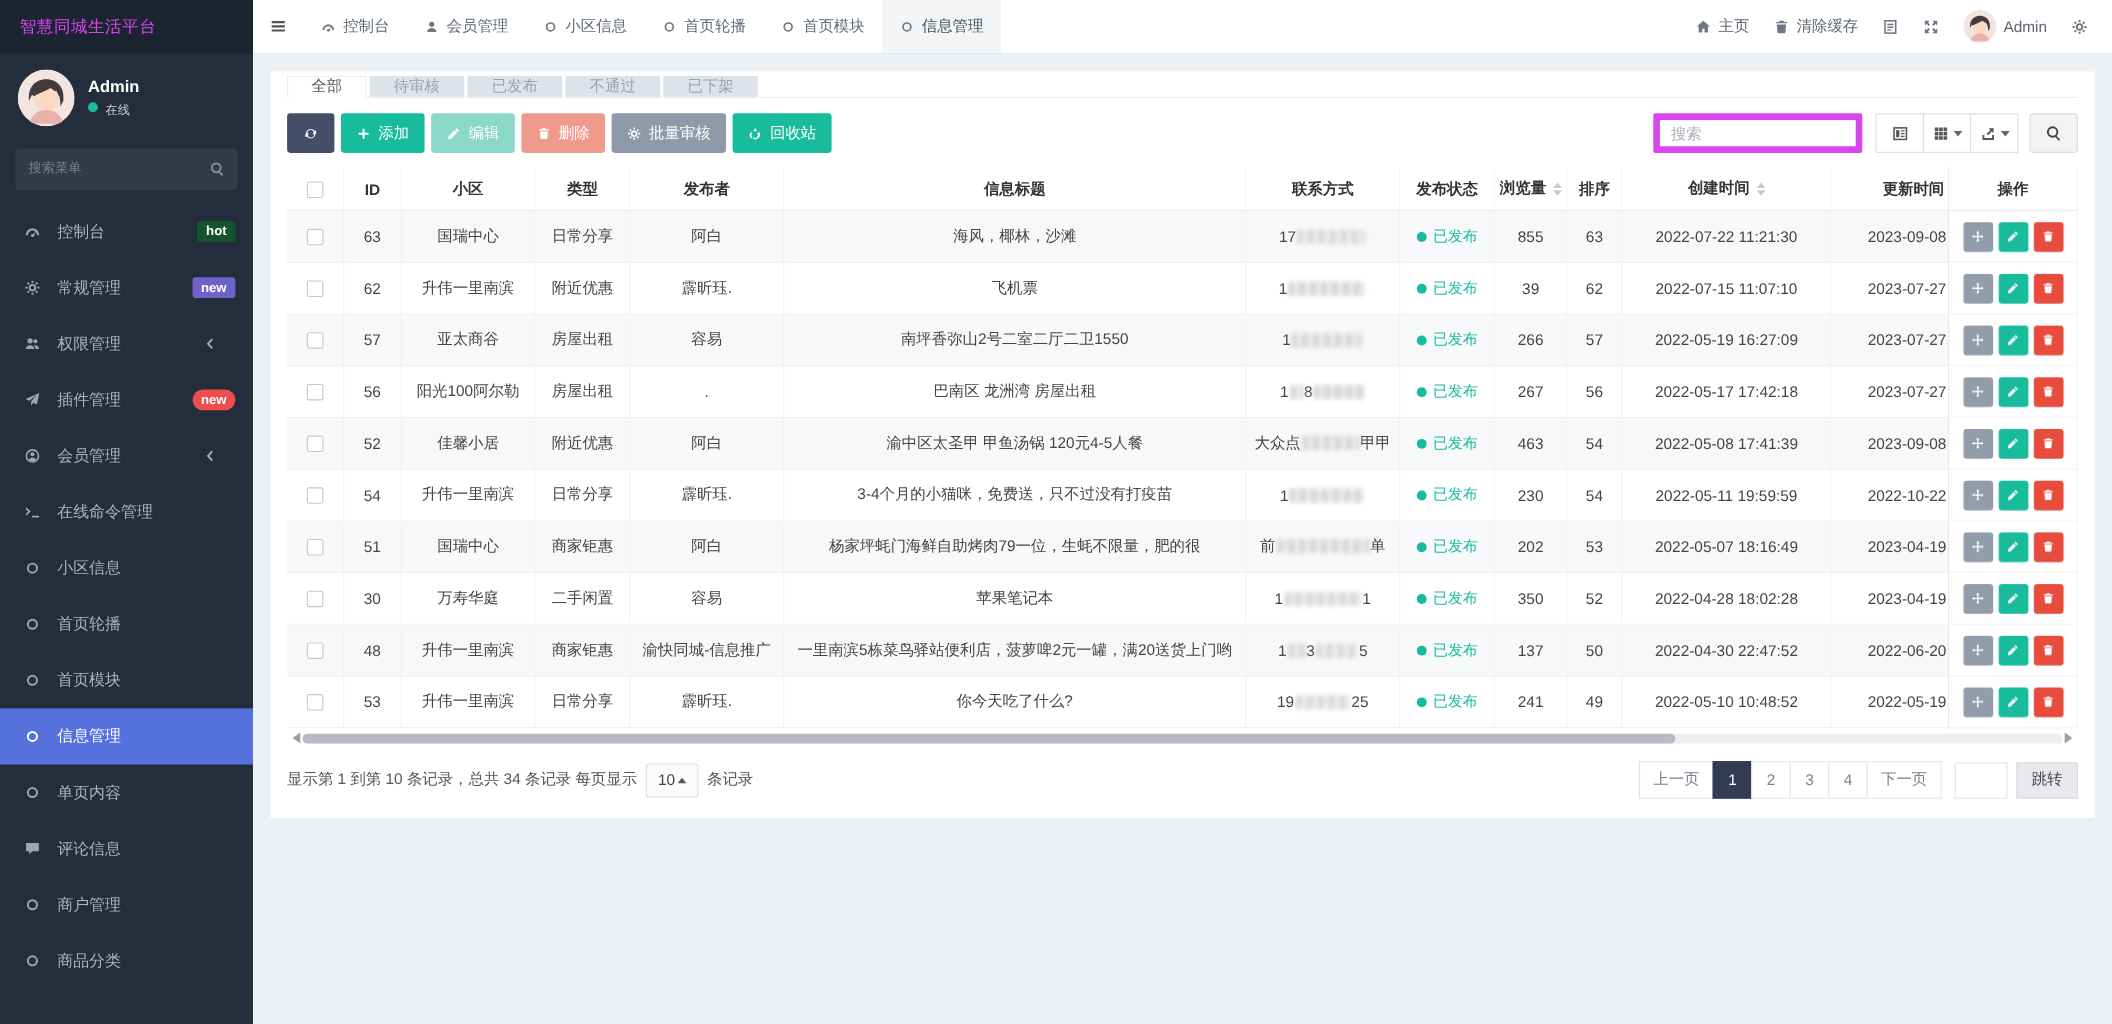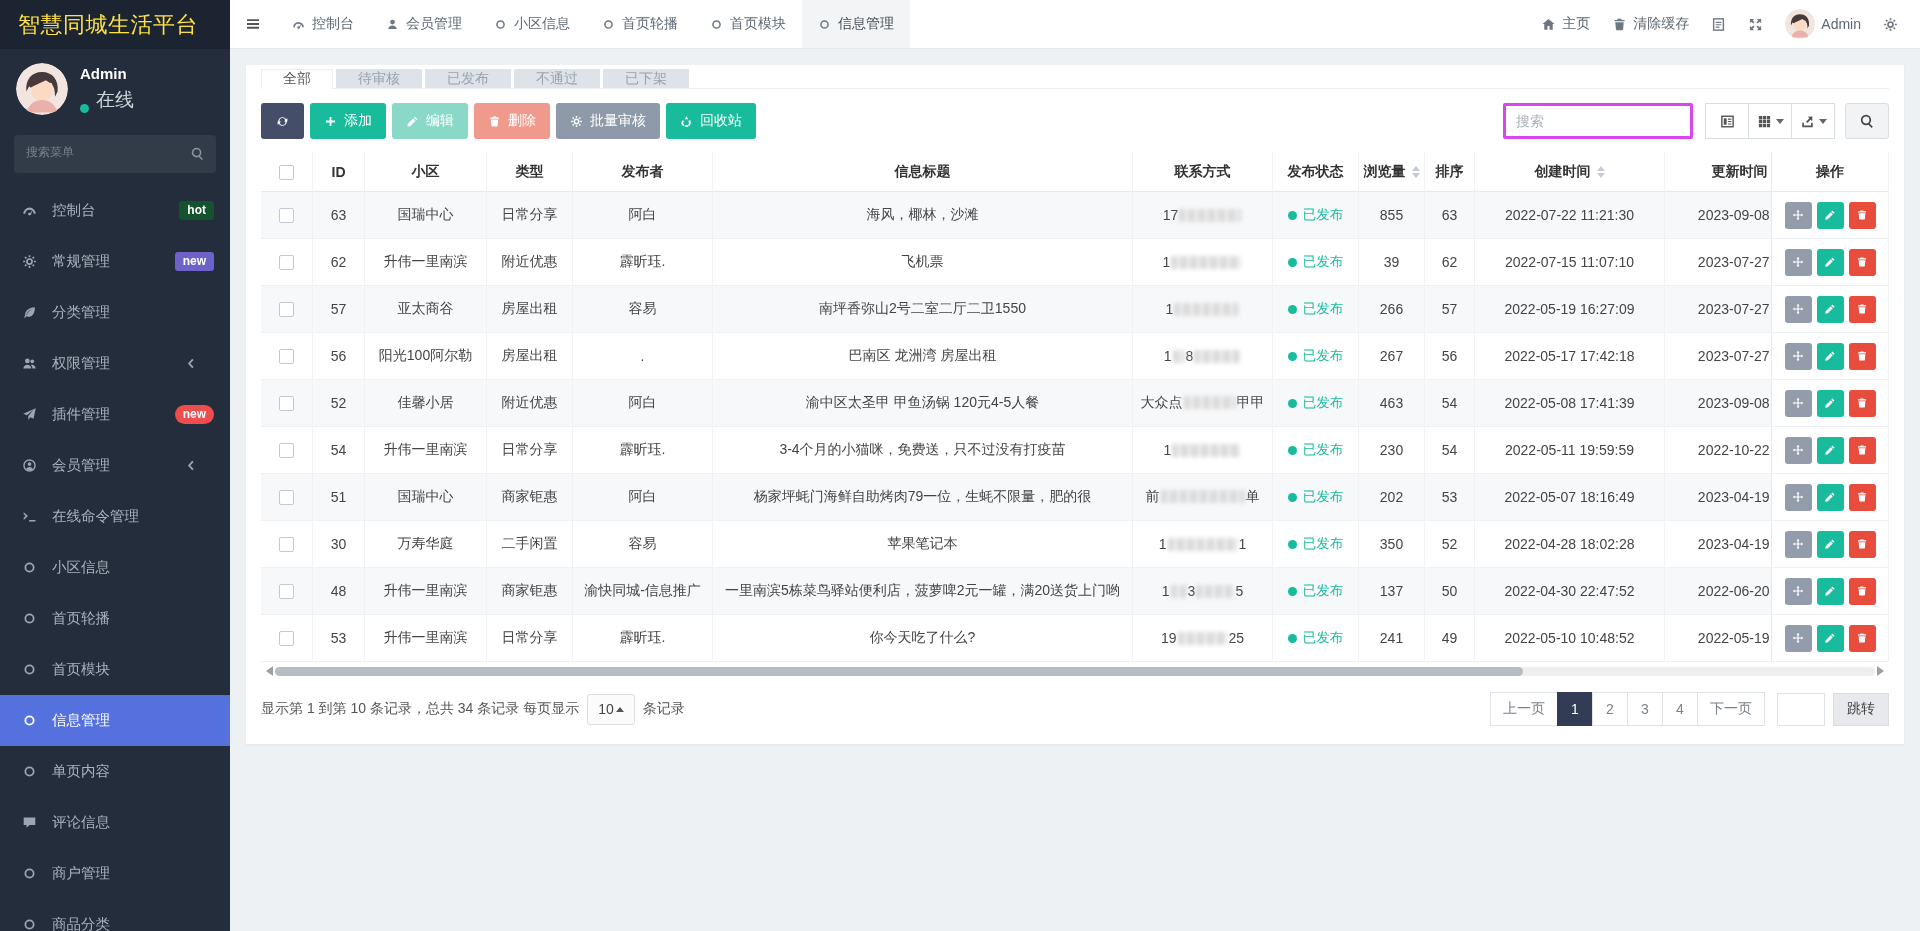--- a/index.html
+++ b/index.html
@@ -4,28 +4,28 @@
 <style>
   *{margin:0;padding:0;box-sizing:border-box}
   html,body{width:1920px;height:931px;overflow:hidden}
   body{font-family:"Liberation Sans","DejaVu Sans",sans-serif;font-size:14px;color:#444;background:#eef1f4}
   .ic{display:inline-flex}
   .ic svg{width:1em;height:1em;display:block}
   .app{display:flex;width:1920px;height:931px}
 
   
   .sidebar{width:230px;background:#232d3b;flex:0 0 230px;overflow:hidden;display:flex;flex-direction:column}
-  .logo{height:49px;background:#1b2430;color:#fde047;font-size:22px;display:flex;align-items:center;padding:12px 18px;letter-spacing:.5px;white-space:nowrap}
+  .logo{height:49px;background:#1b2430;color:#d946ef;font-size:15px;display:flex;align-items:center;padding:12px 18px;letter-spacing:.5px;white-space:nowrap}
   .userpanel{display:flex;align-items:center;gap:12px;padding:14px 16px 10px}
   .avatar{border-radius:50%;overflow:hidden;display:inline-block;flex:0 0 auto}
   .avatar svg{display:block;width:100%;height:100%}
   .avatar.lg{width:52px;height:52px}
   .avatar.sm{width:30px;height:30px}
   .uname{color:#fff;font-weight:bold;font-size:15px;margin-bottom:5px}
-  .ustatus{color:#cdd4da;font-size:19px;display:flex;align-items:flex-end;gap:7px}
+  .ustatus{color:#cdd4da;font-size:11px;display:flex;align-items:flex-start;gap:7px}
   .dot{width:9px;height:9px;border-radius:50%;background:#18bc9c;display:inline-block}
   .menusearch{margin:10px 14px 12px;position:relative}
   .menusearch input{width:100%;height:38px;background:rgba(255,255,255,.07);border:none;border-radius:4px;color:#7dd3fc;font-size:12px;padding:0 34px 4px 12px;outline:none}
   .menusearch input::placeholder{color:#76828e}
   .menusearch .ic{position:absolute;right:11px;top:11px;color:#8a95a0;font-size:15px}
   .side-menu{flex:1;overflow:hidden}
   .side-item{height:51px;display:flex;align-items:center;padding:0 16px 0 22px;color:#a9b4bf;font-size:14.5px;cursor:pointer;position:relative}
   .side-item .ic{font-size:15px;width:20px;color:#9aa6b1;margin-right:10px;flex:0 0 20px}
   .side-item.active{background:#5571dd;color:#fff}
   .side-item.active .ic{color:#fff}
@@ -53,21 +53,21 @@
   .ftab{padding:0 21px;background:#dde3e8;color:#99a2ac;font-size:14px;cursor:pointer;border:1px solid transparent;border-bottom:none}
   .ftab.active{background:#fff;color:#555;border-color:#eceff2;margin-bottom:-1px}
 
   .toolbar{display:flex;margin:14px 0 13px}
   .tleft{display:flex;gap:6px}
   .tbtn{height:36px;border:none;border-radius:3px;color:#fff;font-size:14px;display:inline-flex;align-items:center;gap:7px;padding:0 14px;cursor:pointer;font-family:inherit}
   .tbtn .ic{font-size:13px}
   .tbtn.icon-only{padding:0 15px}
   .b-dark{background:#454e69}.b-green{background:#18bc9c}.b-green-dis{background:#8ad9c6}.b-red-dis{background:#f09a8d}.b-gray{background:#8e99a9}
   .tright{margin-left:auto;display:flex;align-items:center}
-  .tsearch{width:190px;height:36px;border:3px solid #d946ef;border-radius:2px;padding:0 10px;font-size:14px;color:#555;outline:none;font-family:inherit}
+  .tsearch{width:190px;height:36px;border:6px solid #d946ef;border-radius:2px;padding:0 10px;font-size:14px;color:#555;outline:none;font-family:inherit}
   .tsearch::placeholder{color:#a9b0b8}
   .vgroup{display:flex;margin-left:12px}
   .vbtn{width:44px;height:36px;background:#fff;border:1px solid #d9dee3;display:inline-flex;align-items:center;justify-content:center;gap:4px;color:#555;cursor:pointer;margin-left:-1px;font-size:15px}
   .vbtn:first-child{margin-left:0}
   .sbtn{width:44px;height:36px;margin-left:10px;background:#f1f3f4;border:1px solid #d9dee3;border-radius:3px;display:inline-flex;align-items:center;justify-content:center;color:#444;font-size:16px;cursor:pointer}
   .caret-d{width:0;height:0;border:4px solid transparent;border-top:5px solid #666;margin-top:4px}
   .caret-u{width:0;height:0;border:4px solid transparent;border-bottom:5px solid #555;margin-bottom:3px}
 
   
   .table-wrap{overflow:hidden;position:relative}
@@ -155,28 +155,20 @@
           <span class="ic">
             <svg viewBox="0 0 16 16">
               <g stroke="currentColor" stroke-width="1.8" fill="none">
                 <circle cx="8" cy="8" r="2.7"></circle>
                 <path d="M8 1.2v2.2M8 12.6v2.2M1.2 8h2.2M12.6 8h2.2M3.2 3.2l1.5 1.5M11.3 11.3l1.5 1.5M12.8 3.2l-1.5 1.5M4.7 11.3l-1.5 1.5"></path>
               </g>
             </svg>
           </span>
           <span class="lbl">常规管理</span>
           <span class="badge" style="background:#6e62c8">new</span>
-        </div>
-        <div class="side-item">
-          <span class="ic">
-            <svg viewBox="0 0 16 16" fill="currentColor">
-              <path d="M13.8 2.3C6.9 2.6 3.5 6 3.2 11.1c-.5.9-.8 1.8-.8 2.6h1.4c0-.5.1-1 .4-1.6.9.3 1.8.5 2.6.5 4.6 0 7-4.4 7-10.3zM4.6 10.4C5.9 7.3 8.3 5.1 11.3 4 8.4 5.7 6.2 8 4.9 11z"></path>
-            </svg>
-          </span>
-          <span class="lbl">分类管理</span>
         </div>
         <div class="side-item">
           <span class="ic">
             <svg viewBox="0 0 16 16" fill="currentColor">
               <circle cx="5.7" cy="5.2" r="2.5"></circle>
               <circle cx="10.9" cy="5.6" r="2"></circle>
               <path d="M1.4 13.2c.3-2.2 2.1-3.8 4.3-3.8s4 1.6 4.3 3.8zM11 13.2c-.1-1.4-.7-2.6-1.6-3.5.4-.2.9-.3 1.5-.3 1.9 0 3.4 1.3 3.6 3.8z"></path>
             </svg>
           </span>
           <span class="lbl">权限管理</span>

